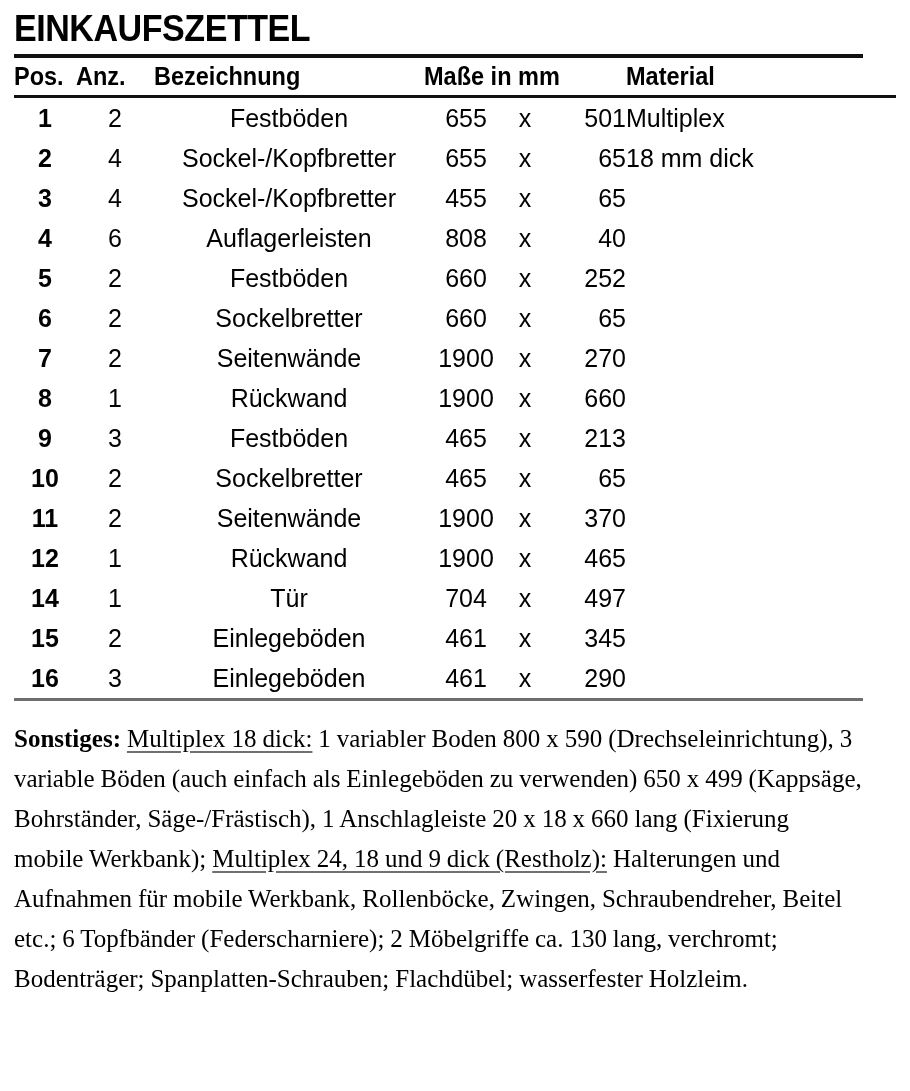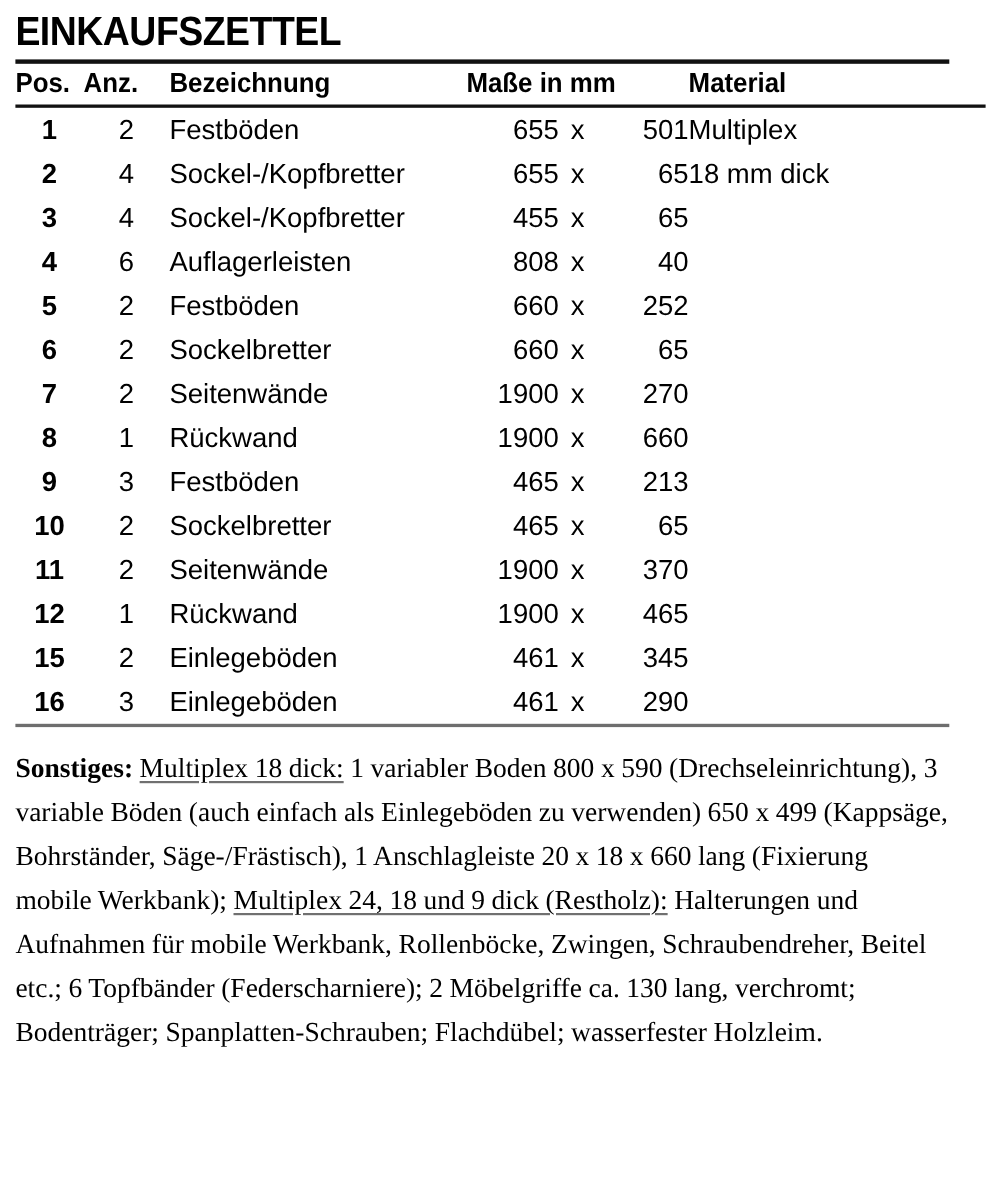--- a/index.html
+++ b/index.html
@@ -92,23 +92,23 @@
   td.td-pos {
     text-align: center;
     font-weight: bold;
   }
   td.td-anz {
     text-align: center;
     font-weight: normal;
   }
   td.td-bez {
     padding-left: 14px;
-    text-align: left;
-  }
-  td.td-dim-a { text-align: right; }
+    text-align: center;
+  }
+  td.td-dim-a { text-align: center; }
   td.td-dim-x { text-align: center; font-size: 23px; }
   td.td-dim-b { text-align: right; }
   td.td-mat   { padding-left: 22px; text-align: left; }
 
   .row-1 td { line-height: 34px; height: 34px; }
 
   
   .notes {
     font-size: 25px;
     line-height: 40px;
@@ -262,20 +262,29 @@
         <tr>
           <td class="td-pos">12</td>
           <td class="td-anz">1</td>
           <td class="td-bez">Rückwand</td>
           <td class="td-dim-a">1900</td>
           <td class="td-dim-x">x</td>
           <td class="td-dim-b">465</td>
           <td class="td-mat"></td>
         </tr>
         <tr>
+          <td class="td-pos">14</td>
+          <td class="td-anz">1</td>
+          <td class="td-bez">Tür</td>
+          <td class="td-dim-a">704</td>
+          <td class="td-dim-x">x</td>
+          <td class="td-dim-b">497</td>
+          <td class="td-mat"></td>
+        </tr>
+        <tr>
           <td class="td-pos">15</td>
           <td class="td-anz">2</td>
           <td class="td-bez">Einlegeböden</td>
           <td class="td-dim-a">461</td>
           <td class="td-dim-x">x</td>
           <td class="td-dim-b">345</td>
           <td class="td-mat"></td>
         </tr>
         <tr>
           <td class="td-pos">16</td>

